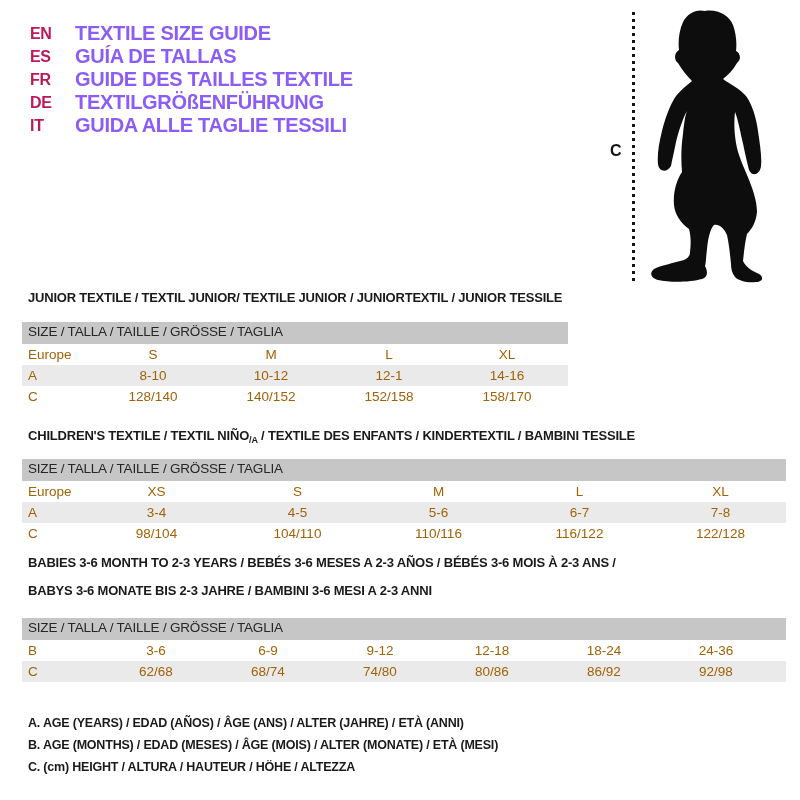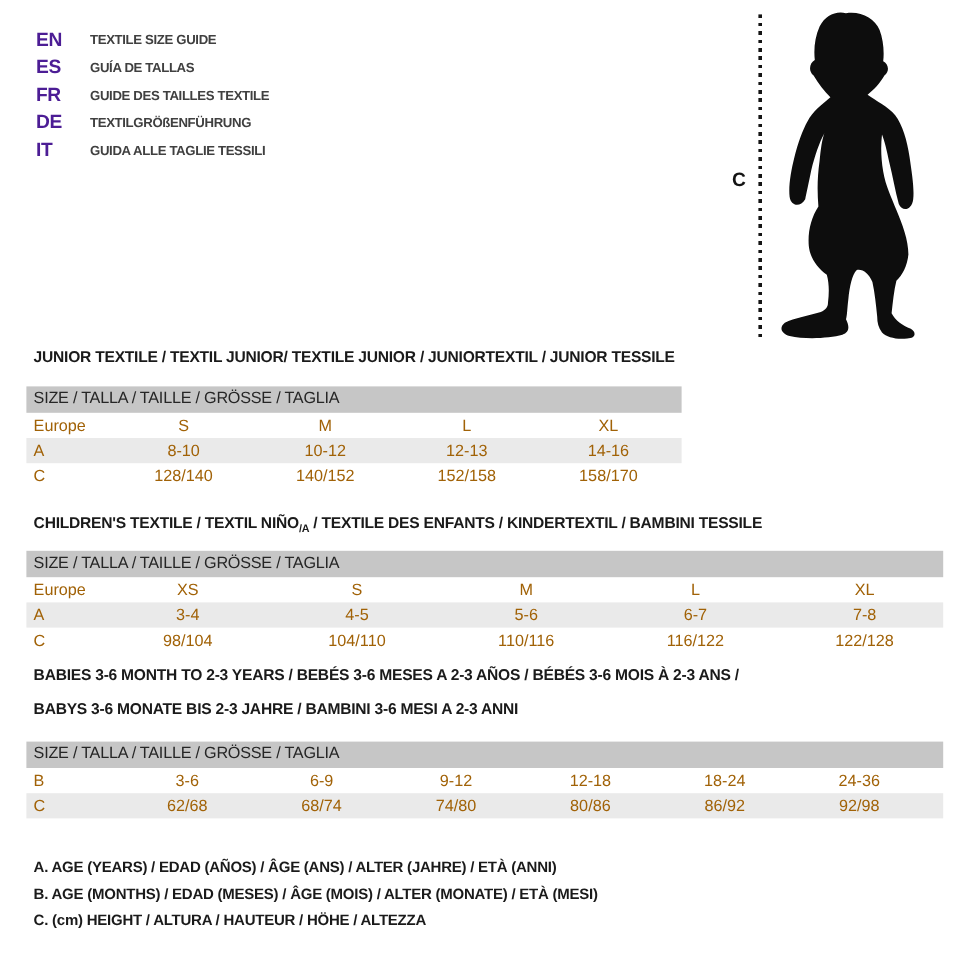--- a/index.html
+++ b/index.html
@@ -6,23 +6,23 @@
   html,body { background:#ffffff; }
   .canvas {
     position:relative; width:800px; height:800px; background:#ffffff;
     font-family:"Liberation Sans", sans-serif; color:#1f1f1f; overflow:hidden;
   }
 
   
   .lang-block { position:absolute; left:30px; top:22px; }
   .lang-row { display:flex; height:23px; align-items:center; }
   .lang-code {
-    width:45px; font-weight:bold; font-size:16px; letter-spacing:-0.3px; color:#4c1d95;
-  }
-  .lang-label { font-weight:bold; font-size:11px; letter-spacing:-0.3px; color:#404040; }
+    width:45px; font-weight:bold; font-size:16px; letter-spacing:-0.3px; color:#be185d;
+  }
+  .lang-label { font-weight:bold; font-size:20px; letter-spacing:-0.3px; color:#8b5cf6; }
 
   
   .dotted-line {
     position:absolute; left:632px; top:12px; width:3px; height:272px;
     background:repeating-linear-gradient(to bottom, #141414 0 3px, transparent 3px 7px);
   }
   .height-label {
     position:absolute; left:610px; top:142px; font-weight:bold; font-size:16px; color:#141414;
   }
   .toddler { position:absolute; left:645px; top:8px; width:150px; height:280px; }
@@ -112,21 +112,21 @@
       <span class="tcell">S</span>
       <span class="tcell">M</span>
       <span class="tcell">L</span>
       <span class="tcell">XL</span>
       <span></span>
     </div>
     <div class="trow stripe">
       <span class="tlabel">A</span>
       <span class="tcell">8-10</span>
       <span class="tcell">10-12</span>
-      <span class="tcell">12-13</span>
+      <span class="tcell">12-1</span>
       <span class="tcell">14-16</span>
       <span></span>
     </div>
     <div class="trow">
       <span class="tlabel">C</span>
       <span class="tcell">128/140</span>
       <span class="tcell">140/152</span>
       <span class="tcell">152/158</span>
       <span class="tcell">158/170</span>
       <span></span>

